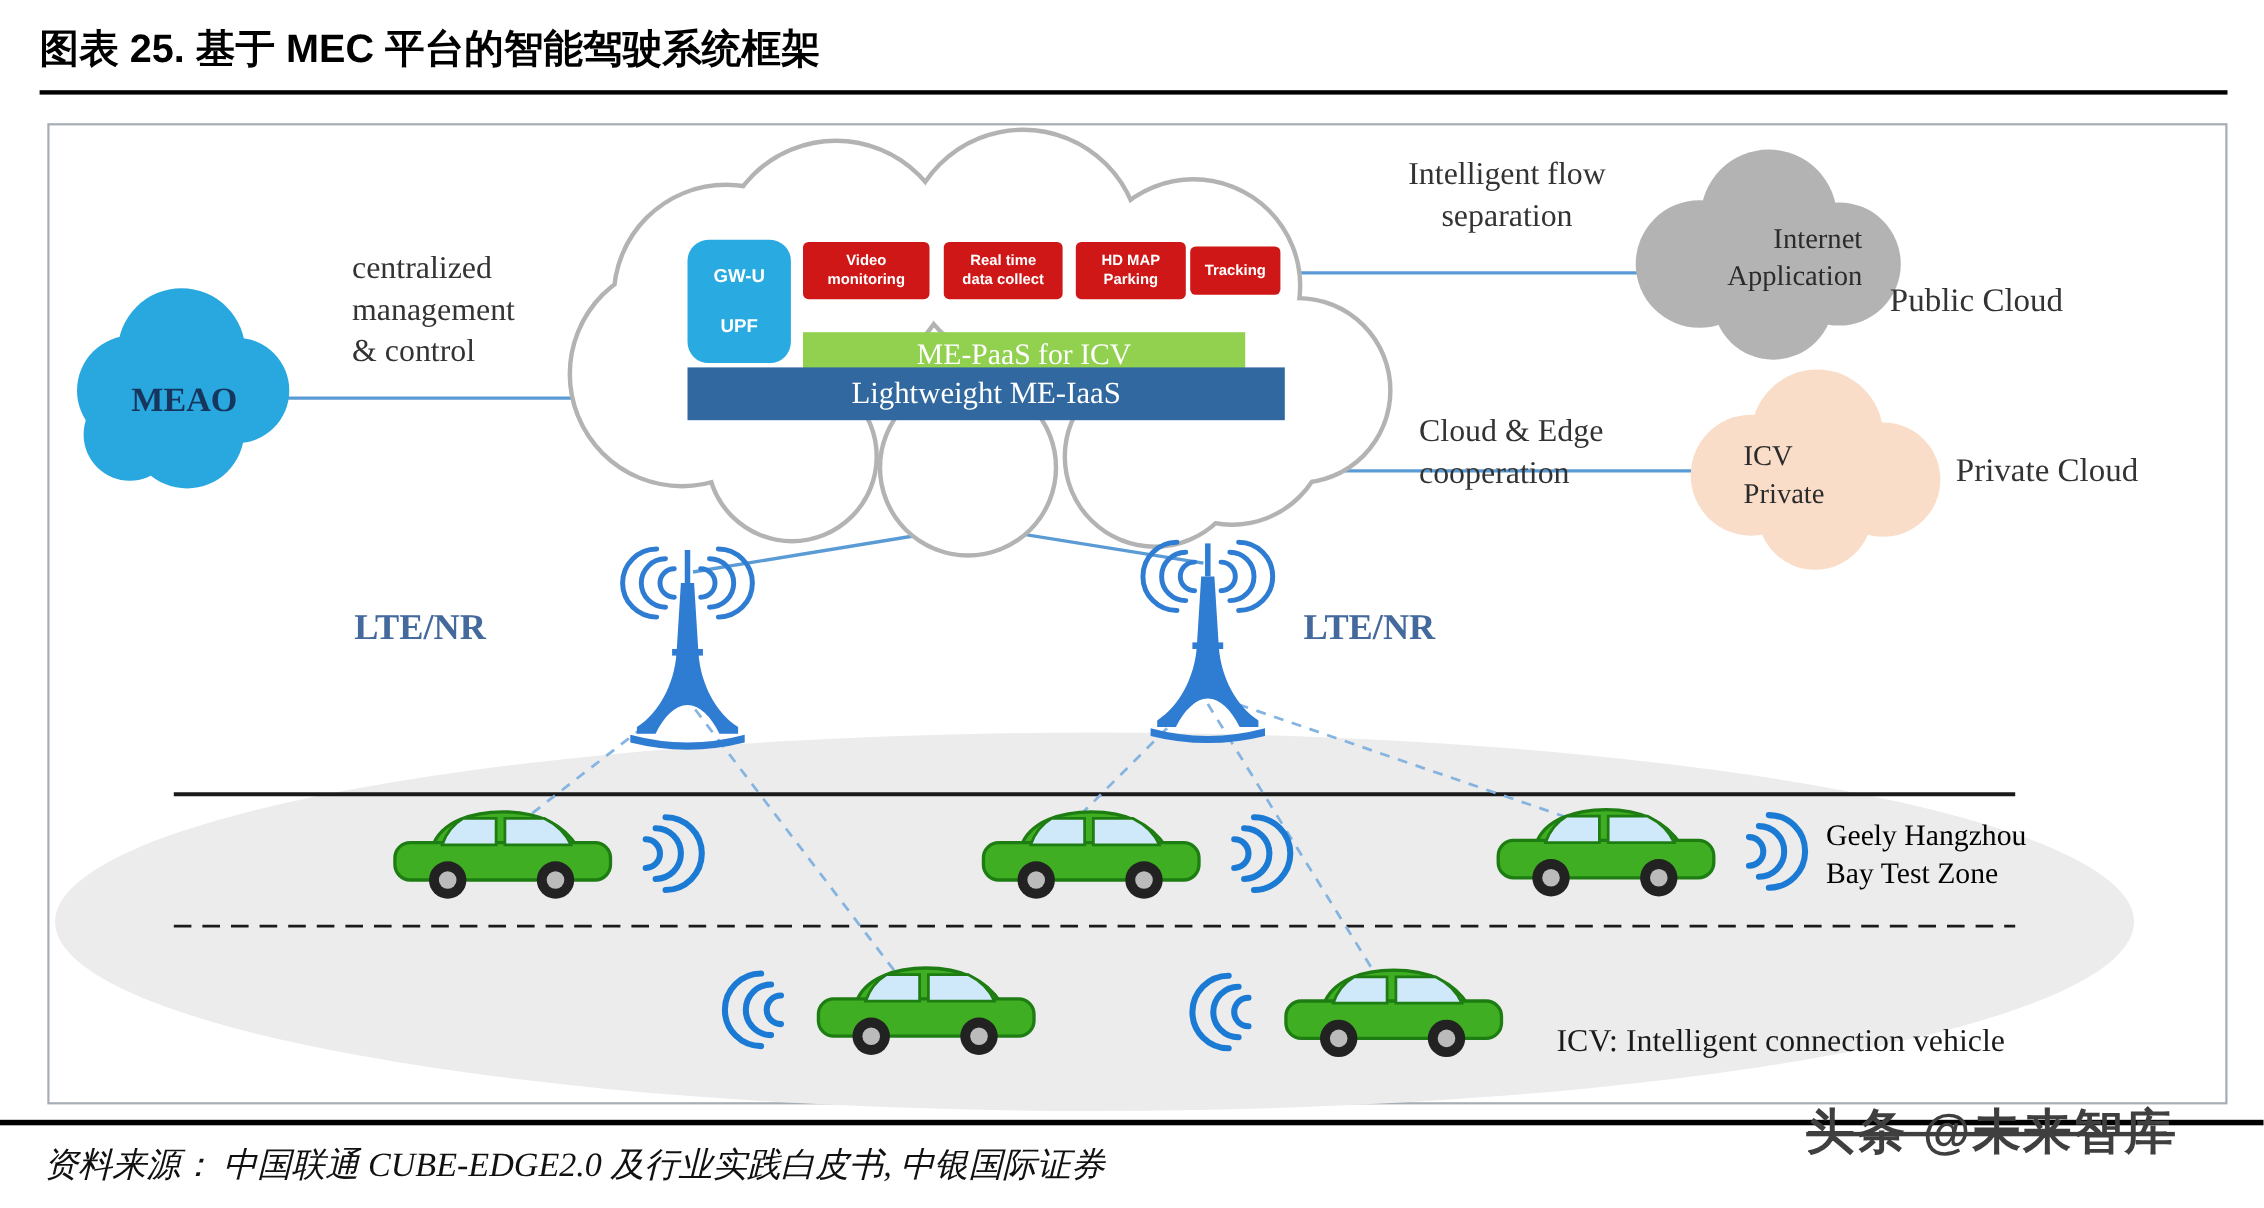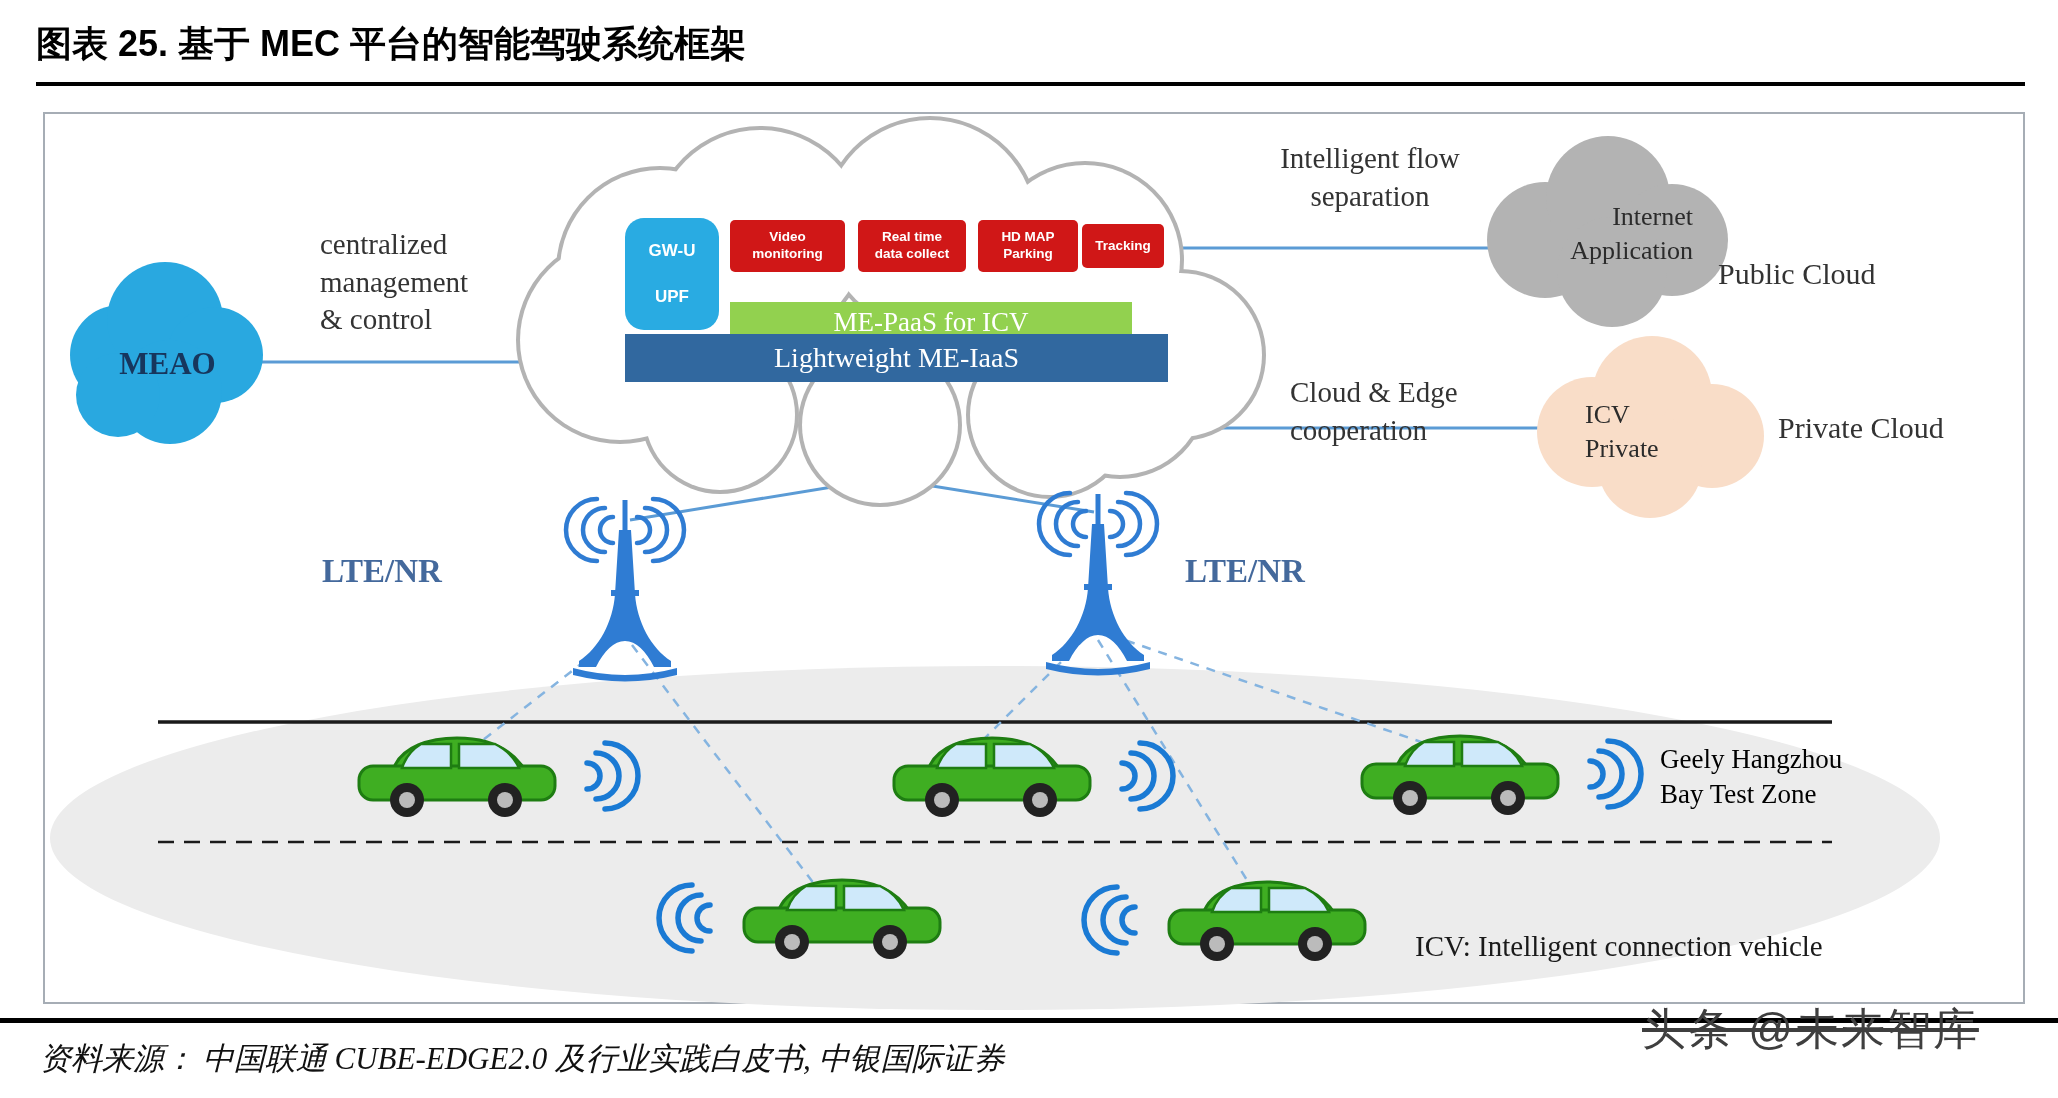--- a/index.html
+++ b/index.html
@@ -38,21 +38,21 @@
   .bar-blue  { background:#31689f; font-size:28px; }
   .bar-gray  { background:#7f7f7f; font-size:28px; letter-spacing:1px; }
   .bottom-rule { position:absolute; left:0; top:1018px; width:2058px; height:5px; background:#000; }
   .source-line {
     position:absolute; left:40px; top:1038px; font-style:italic;
     font-size:31px; color:#111;
     font-family:"Liberation Serif","DejaVu Serif",serif;
   }
   .watermark {
     position:absolute; left:1642px; top:1000px; font-size:44px; color:#3f3f3f;
-    font-family:"Liberation Sans","DejaVu Sans",sans-serif; font-weight:normal;
+    font-family:"Liberation Sans","DejaVu Sans",sans-serif; font-weight:bold;
     text-decoration:line-through; letter-spacing:2px;
   }
 </style>
 </head>
 <body>
 
 <div class="page">
 
   <div class="figure-title">图表 25. 基于 MEC 平台的智能驾驶系统框架</div>
   <div class="title-rule"></div>

